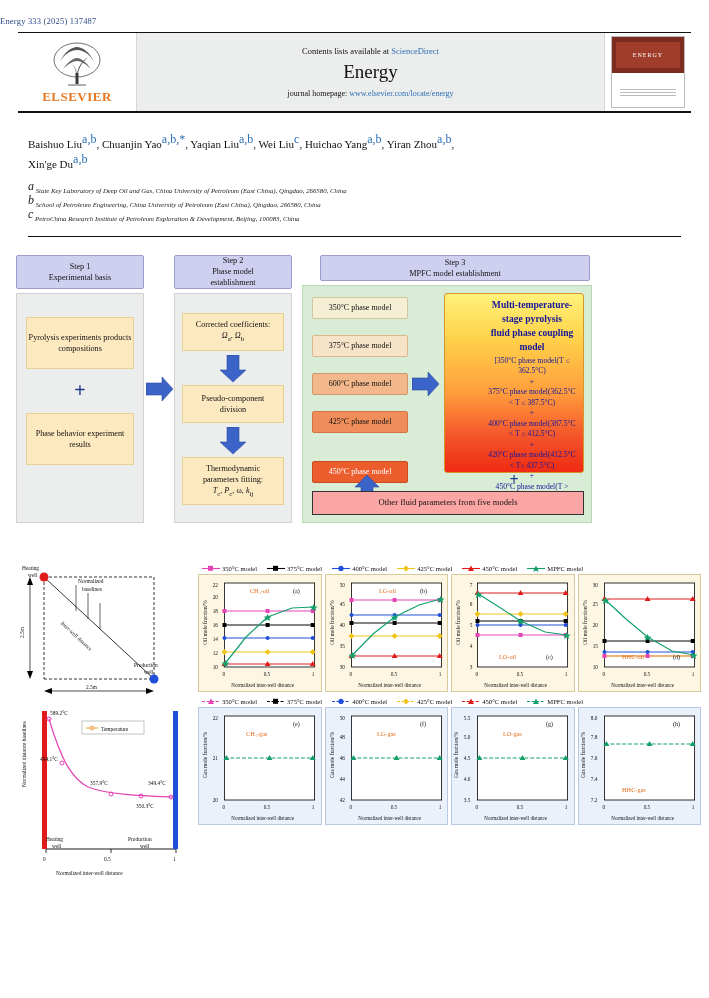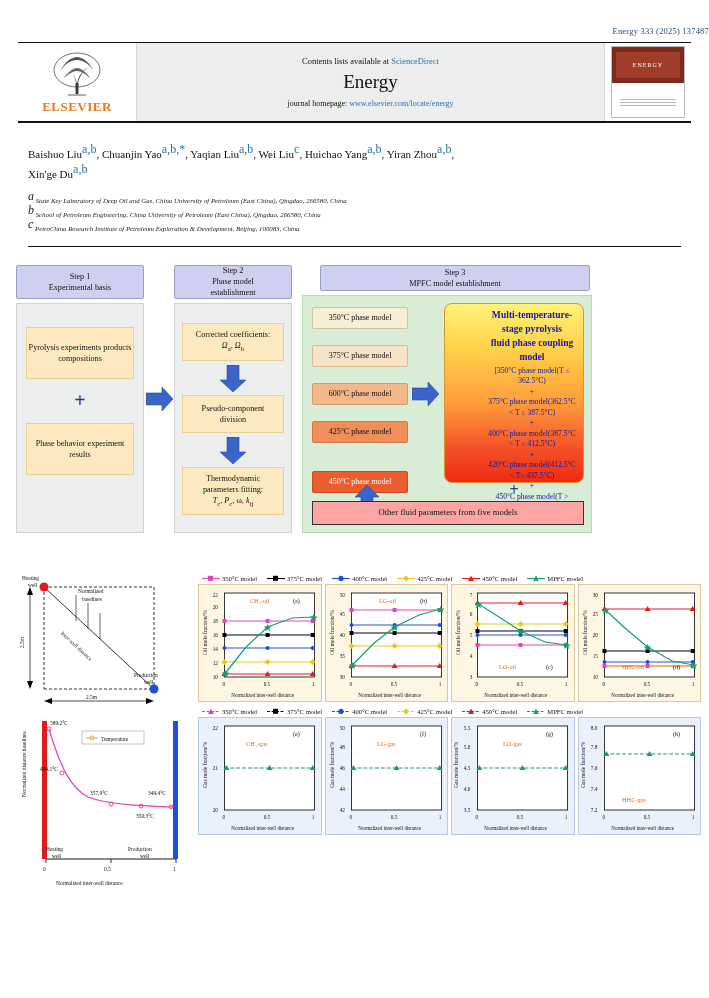--- a/index.html
+++ b/index.html
@@ -9,22 +9,22 @@
     background: #ffffff;
     font-family: "Liberation Serif", serif;
     color: #111;
     position: relative;
     overflow: hidden;
   }
   .page { position:relative; width:709px; height:998px; }
 
   
   .journal-line {
-    text-align:right; font-size:8.5px; color:#2b4a8b; font-family:"Liberation Serif",serif;
-    padding-top:26px; letter-spacing:.2px;
+    text-align:left; font-size:8.5px; color:#2b4a8b; font-family:"Liberation Serif",serif;
+    padding-top:16px; letter-spacing:.2px;
   }
   .hdr-rule { border-top:1px solid #111; margin:6px 18px 0 18px; }
   .masthead { display:flex; margin:0 18px; height:78px; }
   .elsevier-cell {
     width:118px; border-right:0px solid #ccc; display:flex; flex-direction:column;
     align-items:center; justify-content:center; background:#fff;
   }
   .elsevier-tree { width:62px; height:48px; position:relative; }
   .elsevier-tree svg { display:block; }
   .elsevier-word { font-family:"Liberation Serif",serif; font-size:13px; letter-spacing:.5px; color:#e87722; font-weight:bold; margin-top:1px;}
@@ -71,21 +71,21 @@
   
   .fig1 { position:relative; margin:18px 16px 0 16px; height:300px; }
   .box { position:absolute; font-size:8.2px; text-align:center; display:flex; align-items:center; justify-content:center; line-height:11px;}
   .step-hdr { background:#cfd0ef; border:1px solid #9a9ccb; border-radius:2px; }
   .panel-gray { background:#eceded; border:1px solid #d2d2d2; }
   .panel-green { background:#d8ecd6; border:1px solid #b9d8b5; }
   .yellow { background:#fde9bf; border:1px solid #e9cf92; }
   .plus { font-size:20px; color:#1f3c8a; font-weight:bold; }
   .red-grad {
     background:linear-gradient(to bottom,#fff27a 0%,#ffd24a 25%,#ff9e3c 55%,#f4542a 80%,#ef2a13 100%);
-    border:1px solid #d8952b; border-radius:8px; color:#1b1b8f;padding-left:36px;
+    border:1px solid #d8952b; border-radius:3px; color:#1b1b8f;padding-left:36px;
   }
   .mpfc-text { font-size:9.6px; line-height:14px; color:#14179c; text-align:center; padding:4px 6px; }
   .phase-box { font-size:8px; border-radius:2px; }
 
   
   .fig2 { position:relative; margin:8px 8px 0 8px; height:320px; }
   .leftpane { position:absolute; left:8px; top:0; width:175px; height:318px; }
   .rightpane { position:absolute; left:190px; top:0; width:503px; height:318px; }
   .legend-row { display:flex; align-items:center; gap:10px; font-size:6.6px; padding:2px 4px; }
   .leg { display:flex; align-items:center; gap:2px; }

